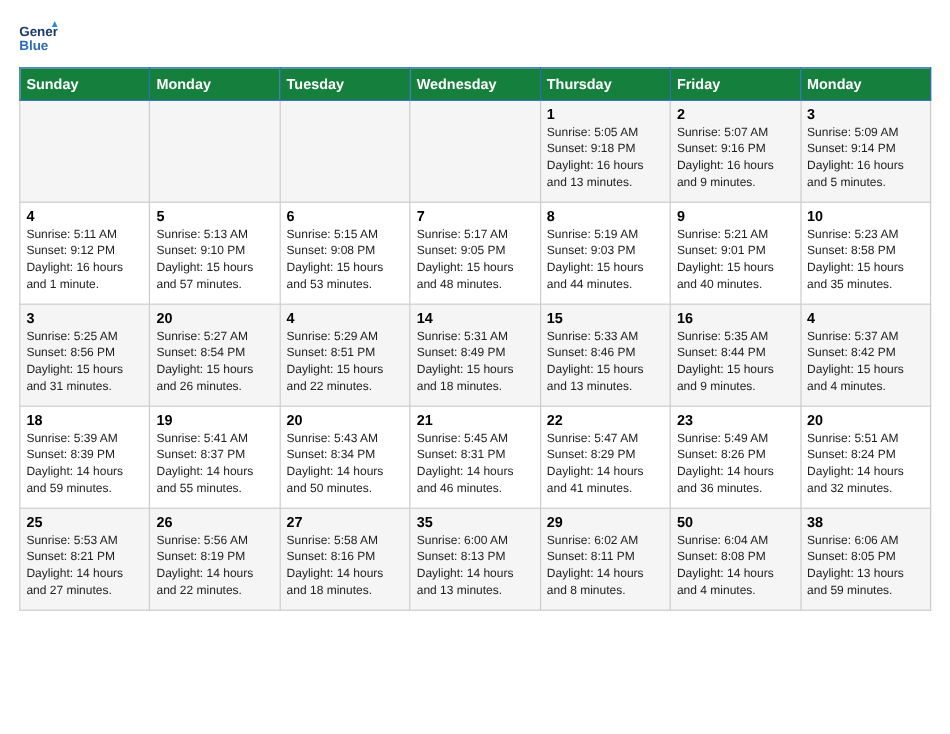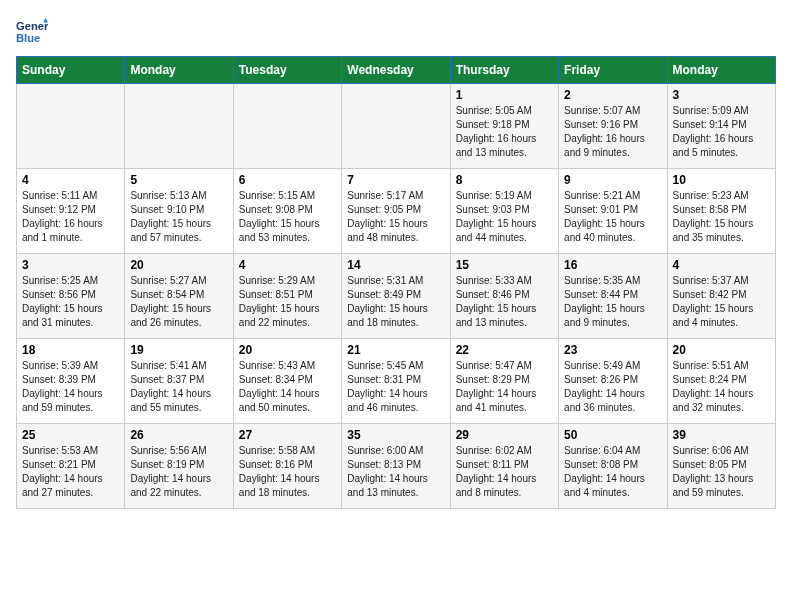--- a/index.html
+++ b/index.html
@@ -241,18 +241,18 @@
         </td>
         <td>
           <span class="day-number">29</span>
           <div class="day-info">Sunrise: 6:02 AM<br>Sunset: 8:11 PM<br>Daylight: 14 hours<br>and 8 minutes.</div>
         </td>
         <td>
           <span class="day-number">50</span>
           <div class="day-info">Sunrise: 6:04 AM<br>Sunset: 8:08 PM<br>Daylight: 14 hours<br>and 4 minutes.</div>
         </td>
         <td>
-          <span class="day-number">39</span>
+          <span class="day-number">38</span>
           <div class="day-info">Sunrise: 6:06 AM<br>Sunset: 8:05 PM<br>Daylight: 13 hours<br>and 59 minutes.</div>
         </td>
       </tr>
     </tbody>
 </table>
 
 </body></html>

